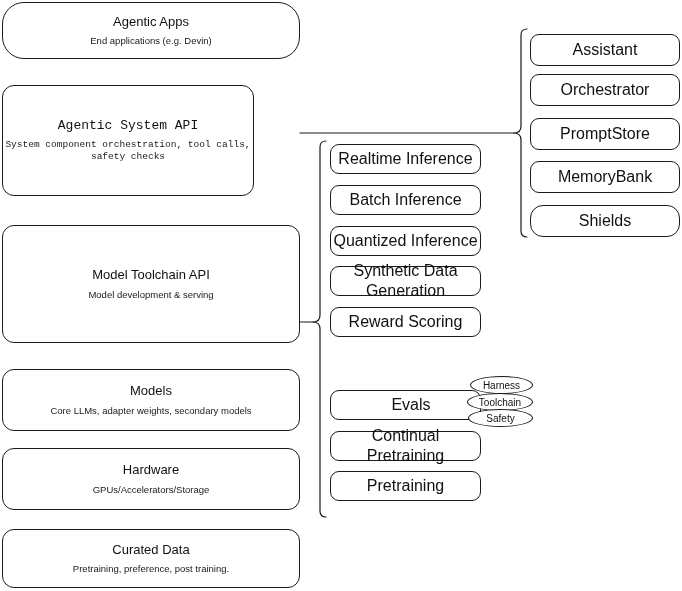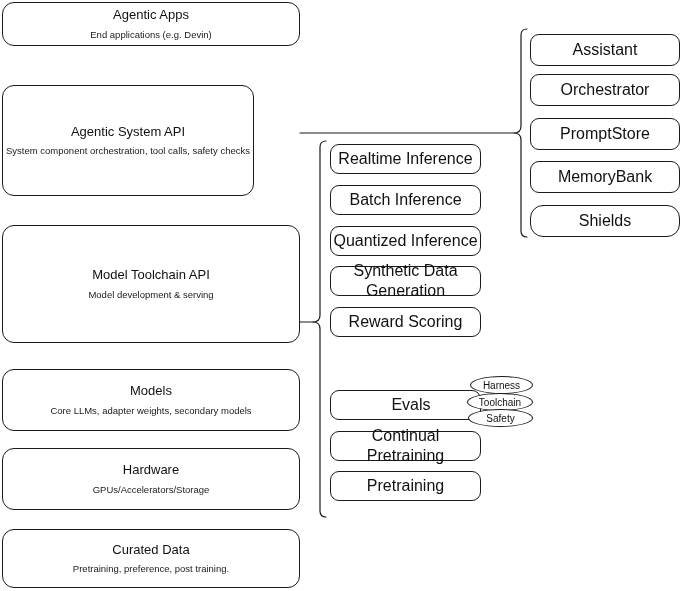--- a/index.html
+++ b/index.html
@@ -101,26 +101,26 @@
 
     <path d="M 326 141
              q -6 0 -6 6
              L 320 315
              q 0 7 -7 7
              q 7 0 7 7
              L 320 511
              q 0 6 6 6"></path>
   </svg>
 
-  <div class="node layer" style="left:2px; top:2px; width:298px; height:44px;">
+  <div class="node layer" style="left:2px; top:2px; width:298px; height:57px;border-radius:22px;">
     <div class="title">Agentic Apps</div>
     <div class="subtitle">End applications (e.g. Devin)</div>
   </div>
 
-  <div class="node layer" style="left:2px; top:85px; width:252px; height:111px;">
+  <div class="node layer" style="left:2px; top:85px; width:252px; height:111px;font-family:Liberation Mono, monospace;">
     <div class="title">Agentic System API</div>
     <div class="subtitle">System component orchestration, tool calls, safety checks</div>
   </div>
 
   <div class="node layer" style="left:2px; top:225px; width:298px; height:118px;">
     <div class="title">Model Toolchain API</div>
     <div class="subtitle">Model development &amp; serving</div>
   </div>
 
   <div class="node layer" style="left:2px; top:369px; width:298px; height:62px;">

